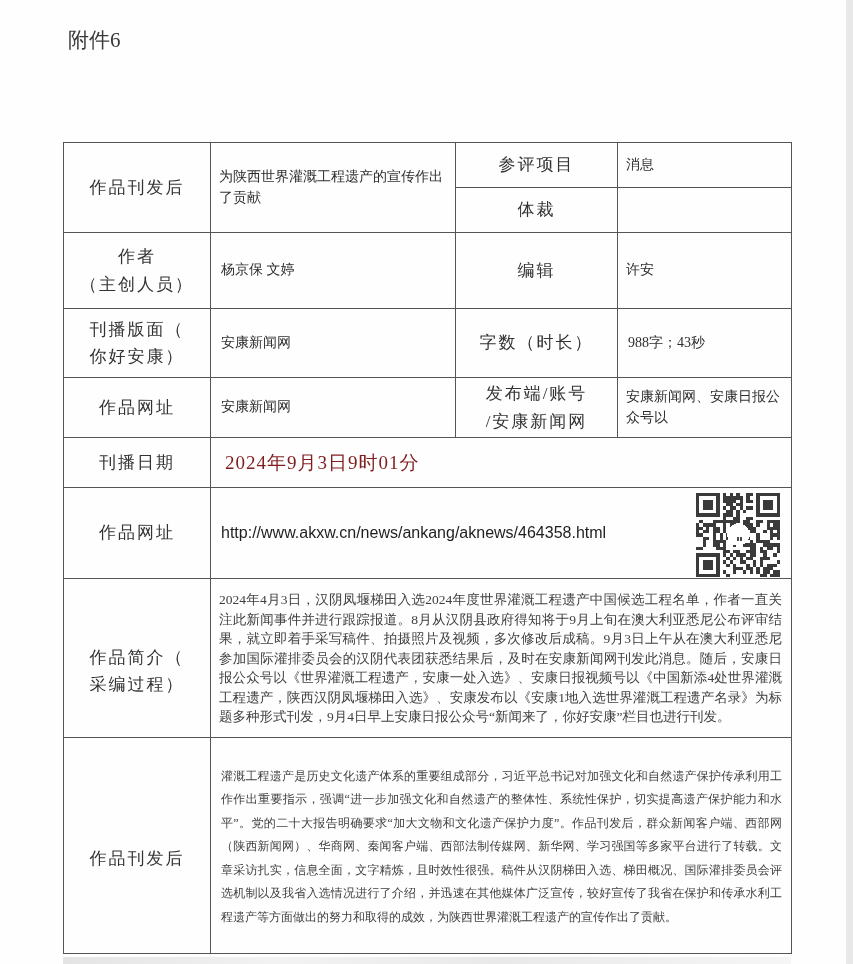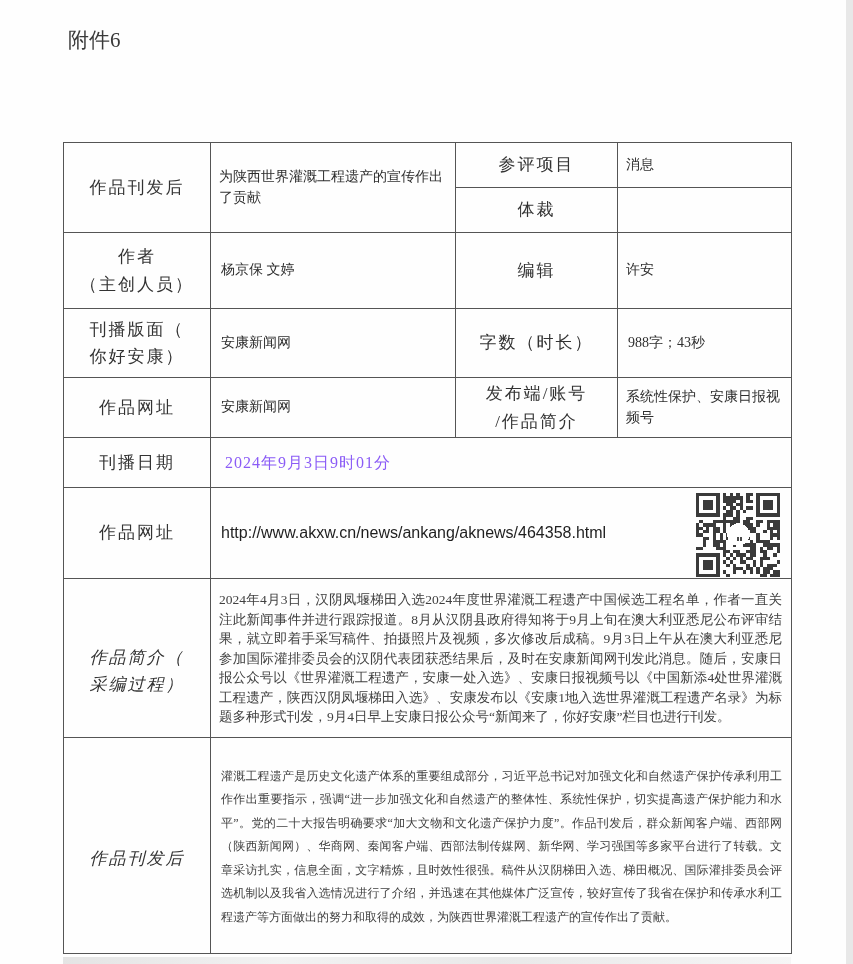--- a/index.html
+++ b/index.html
@@ -38,38 +38,38 @@
   }
   td.vtop{vertical-align:top;}
   .ml{white-space:pre-line;text-align:center;}
   .val{
     display:block;
     font-size:14px;color:#2e2e2e;
     padding:5px 8px;
     line-height:1.45;
   }
   .val-mid{padding:2px 10px;}
-  .date-val{font-size:16px;letter-spacing:1px;padding:2px 14px;color:#8b5cf6;}
+  .date-val{font-size:19px;letter-spacing:1px;padding:2px 14px;color:#7f1d1d;}
   .url-val{
     font-family:"Liberation Sans","DejaVu Sans",sans-serif;
     font-size:16px;color:#1e1e1e;
     padding:9px 10px;
   }
   .para{
     display:block;
     font-size:13.5px;line-height:19.5px;color:#404040;
     padding:5px 9px 4px 8px;
     text-align:justify;
   }
   .para-big{
     font-size:12px;line-height:23.5px;
     padding:7px 9px 4px 10px;
   }
   .label-top{vertical-align:top;}
-  .label-top .lbl-inner{display:block;padding-top:26px;font-style:italic;}
+  .label-top .lbl-inner{display:block;padding-top:26px;}
   .url-cell{position:relative;}
   .qr{
     position:absolute;right:11px;top:5px;
     width:84px;height:84px;
   }
   .smudge{
     position:absolute;left:63px;top:957px;width:728px;height:7px;
     background:linear-gradient(90deg,#cfcfcf 0%,#e9e9e9 30%,#d8d8d8 60%,#efefef 100%);
     opacity:.55;
   }
@@ -131,23 +131,23 @@
             <span class="val val-mid">988字；43秒</span>
           </td>
       </tr>
 
       <tr style="height:60px">
         <td class="label"><span class="ml">作品网址</span></td>
         <td>
             <span class="val val-mid">安康新闻网</span>
           </td>
         <td class="label"><span class="ml">发布端/账号
-/作品简介</span></td>
+/安康新闻网</span></td>
         <td class="vtop">
-            <span class="val">系统性保护、安康日报视频号</span>
+            <span class="val">安康新闻网、安康日报公众号以</span>
           </td>
       </tr>
 
       <tr style="height:50px">
         <td class="label"><span class="ml">刊播日期</span></td>
         <td colspan="3">
             <span class="val date-val">2024年9月3日9时01分</span>
           </td>
       </tr>
 

